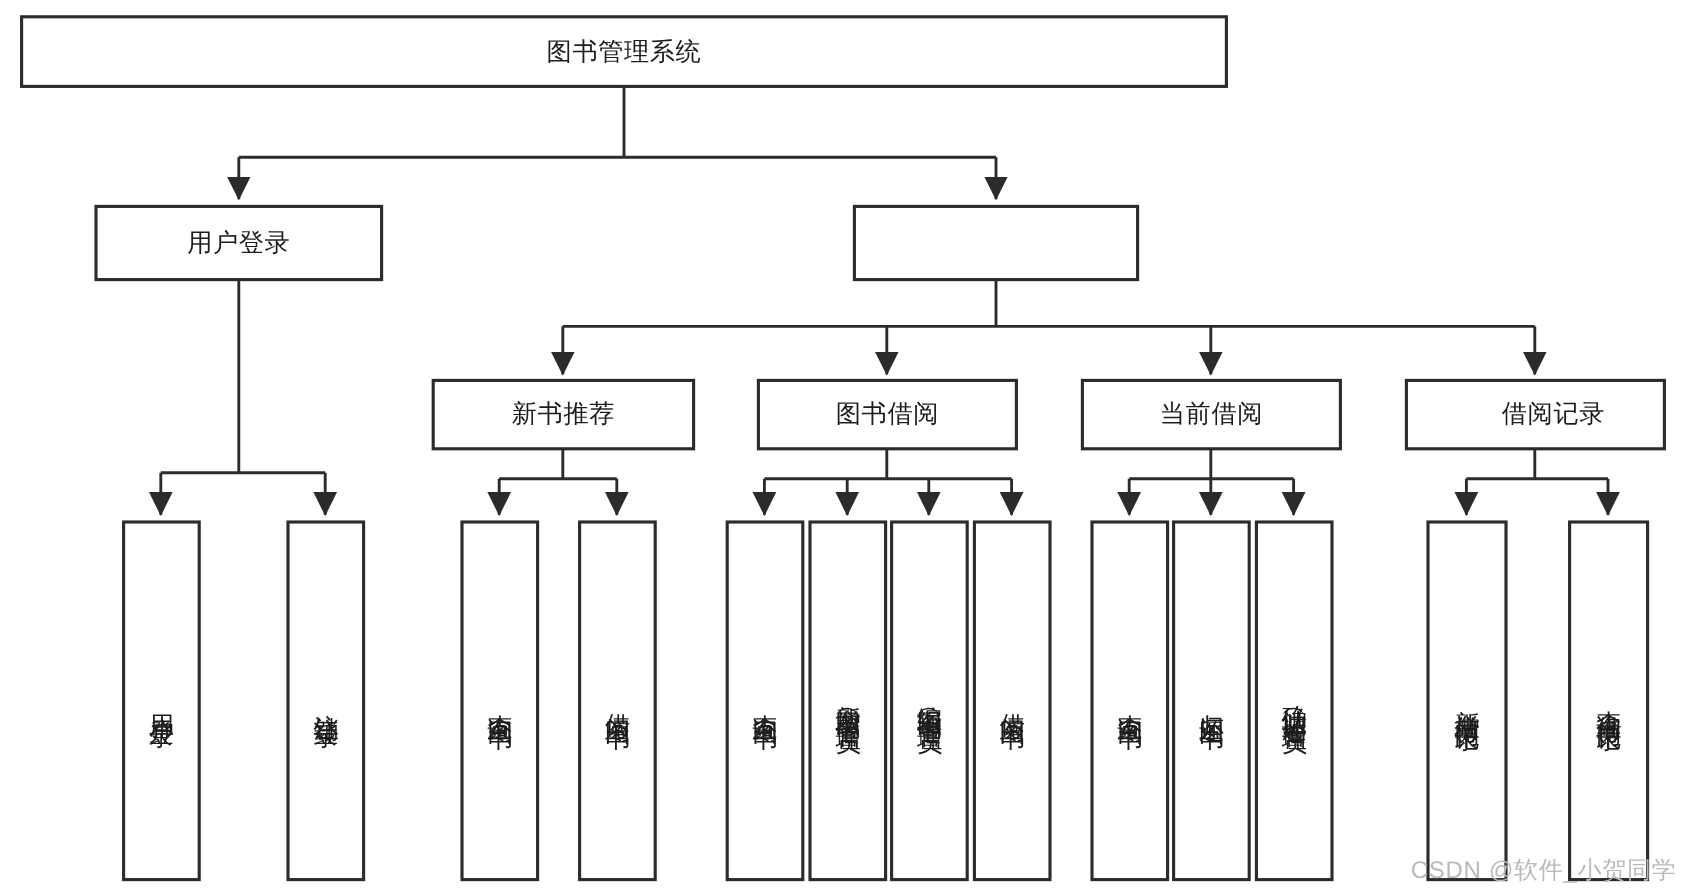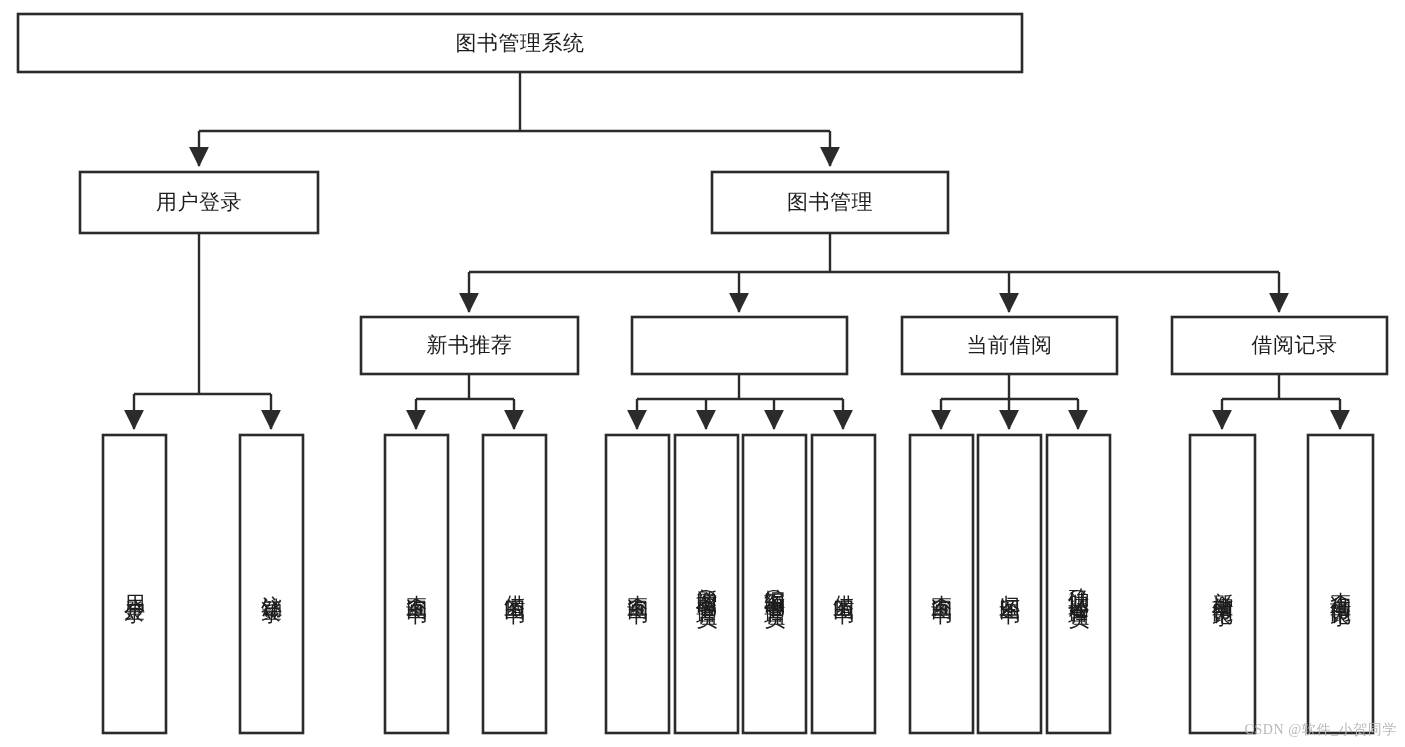--- a/index.html
+++ b/index.html
@@ -60,25 +60,25 @@
     writing-mode: vertical-rl;
     text-orientation: upright;
     font-size: 21px;
     line-height: 1.35;
     letter-spacing: 3px;
   }
   .watermark {
     position: absolute;
     right: 8px;
     bottom: 8px;
-    font-size: 14px;
+    font-size: 20px;
     color: #b9b9b9;
     letter-spacing: 0.6px;
     white-space: nowrap;
-    font-family: Liberation Serif, serif;
+    font-family: Liberation Sans, sans-serif;
   }
 </style>
 </head>
 <body>
 
 <div id="diagram-root">
 
   <svg id="flow" viewBox="0 0 1405 747" xmlns="http://www.w3.org/2000/svg">
     <defs>
       <marker id="arrow" viewBox="0 0 12 12" refX="10.5" refY="6" markerWidth="9" markerHeight="9" orient="auto-start-reverse">
@@ -161,23 +161,23 @@
     <rect class="node-rect" x="910" y="435" width="63" height="298"></rect>
     <rect class="node-rect" x="978" y="435" width="63" height="298"></rect>
     <rect class="node-rect" x="1047" y="435" width="63" height="298"></rect>
     <rect class="node-rect" x="1190" y="435" width="65" height="298"></rect>
     <rect class="node-rect" x="1308" y="435" width="65" height="298"></rect>
   </svg>
 
   <div class="node-label horizontal" style="left:18px; top:14px; width:1004px; height:58px;">图书管理系统</div>
 
   <div class="node-label horizontal" style="left:80px; top:172px; width:238px; height:61px;">用户登录</div>
-  <div class="node-label horizontal" style="left:712px; top:172px; width:236px; height:61px;">图书管理</div>
 
   <div class="node-label horizontal" style="left:361px; top:317px; width:217px; height:57px;">新书推荐</div>
+  <div class="node-label horizontal" style="left:632px; top:317px; width:215px; height:57px;">图书借阅</div>
   <div class="node-label horizontal" style="left:902px; top:317px; width:215px; height:57px;text-align:right;">当前借阅</div>
   <div class="node-label horizontal" style="left:1172px; top:317px; width:215px; height:57px;margin-left:15px;">借阅记录</div>
 
   <div class="node-label vertical" style="left:103px; top:435px; width:63px; height:298px;">用户登录</div>
   <div class="node-label vertical" style="left:240px; top:435px; width:63px; height:298px;">注销登录</div>
   <div class="node-label vertical" style="left:385px; top:435px; width:63px; height:298px;">查询图书</div>
   <div class="node-label vertical" style="left:483px; top:435px; width:63px; height:298px;">借阅图书</div>
   <div class="node-label vertical" style="left:606px; top:435px; width:63px; height:298px;">查询图书</div>
   <div class="node-label vertical" style="left:675px; top:435px; width:63px; height:298px;">新增图书（管理员）</div>
   <div class="node-label vertical" style="left:743px; top:435px; width:63px; height:298px;">编辑图书（管理员）</div>

